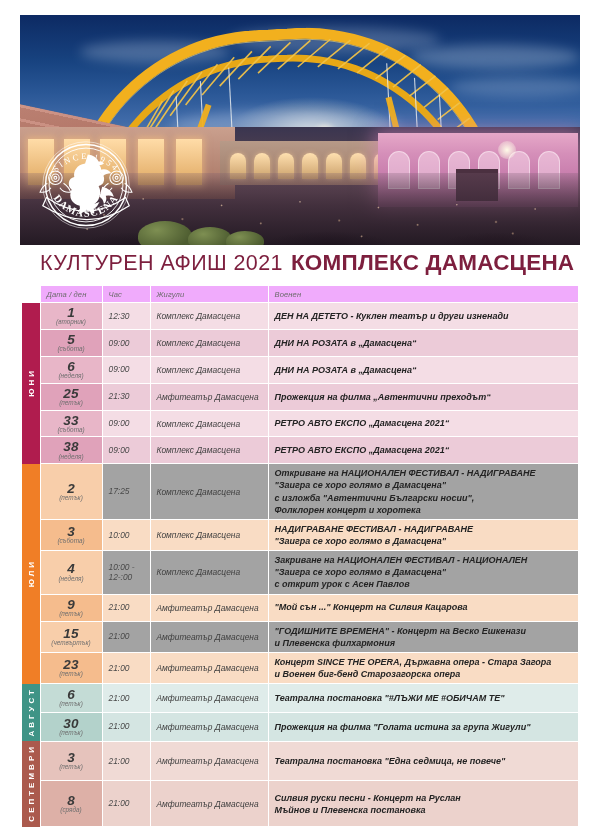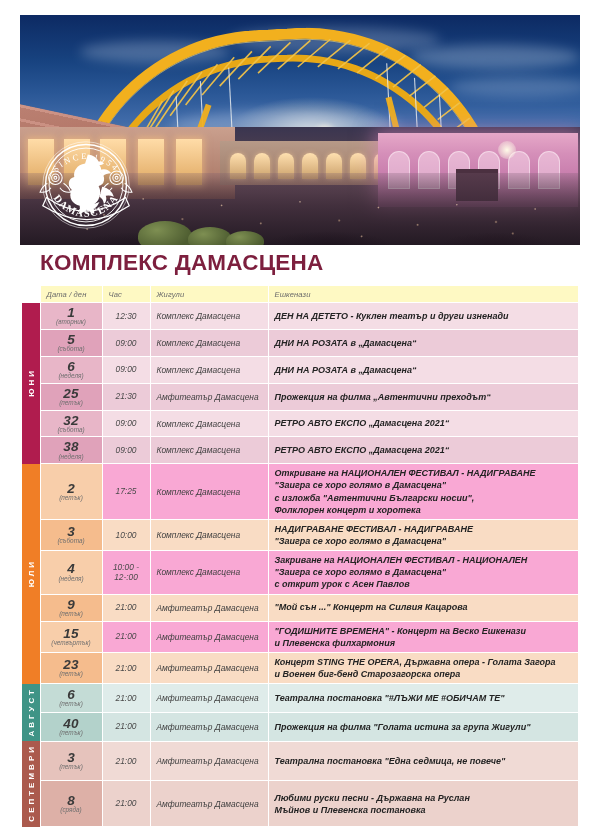--- a/index.html
+++ b/index.html
@@ -246,21 +246,21 @@
     table-layout: fixed;
     font-size: 8.6px;
   }
   .schedule col.c-month { width: 18px; }
   .schedule col.c-date  { width: 62px; }
   .schedule col.c-time  { width: 48px; }
   .schedule col.c-place { width: 118px; }
   .schedule col.c-event { width: 310px; }
 
   .schedule thead th {
-    background: #fef9c3;
+    background: #f0abfc;
     color: #6b6b6b;
     font-style: italic;
     font-weight: normal;
     font-size: 7.6px;
     text-align: left;
     padding: 4px 6px 3px 6px;
     border: 1px solid #ffffff;
     border-top: none;
     letter-spacing: .1px;
   }
@@ -306,21 +306,20 @@
     letter-spacing: .2px;
   }
   .date-day {
     display: block;
     font-size: 6.4px;
     font-style: italic;
     color: #6e6e6e;
     margin-top: -1px;
   }
   .cell-time {
-    text-align: center;
     font-style: italic;
     font-size: 8.4px;
     color: #4a4a4a;
     line-height: 1.25;
   }
   .cell-place {
     font-style: italic;
     font-size: 8.4px;
     color: #3f3f3f;
     text-align: left;
@@ -346,21 +345,21 @@
   .m-juni.alt .cell-date  { background: #e0a2ba; }
   .m-juni.alt .cell-time,
   .m-juni.alt .cell-place,
   .m-juni.alt .cell-event { background: #eccbd8; }
 
   
   .m-juli .cell-month { background: #f07e26; }
   .m-juli .cell-date  { background: #f8ceaa; }
   .m-juli .cell-time,
   .m-juli .cell-place,
-  .m-juli .cell-event { background: #f9a8d4; }
+  .m-juli .cell-event { background: #a3a3a3; }
   .m-juli.alt .cell-date  { background: #f5bc8d; }
   .m-juli.alt .cell-time,
   .m-juli.alt .cell-place,
   .m-juli.alt .cell-event { background: #f9dcc4; }
 
   
   .m-avgust .cell-month { background: #3f9486; }
   .m-avgust .cell-date  { background: #c4dcd6; }
   .m-avgust .cell-time,
   .m-avgust .cell-place,
@@ -522,38 +521,39 @@
             <path d="M 55,78 q 10,6 20,1 q -4,9 -12,9 q -7,0 -8,-10 z"></path>
             <path d="M 78,62 q 10,2 13,11 q -5,-2 -9,-1 q 2,6 -2,9 q -1,-6 -5,-8 z"></path>
           </g>
           <circle cx="60" cy="60" r="48" fill="none" stroke="#ffffff" stroke-width=".8" opacity=".7"></circle>
         </svg>
       </div>
     </div>
   </div>
 
   <div class="title-row">
+    <span class="title-light">КУЛТУРЕН АФИШ 2021</span>
     <span class="title-bold">КОМПЛЕКС ДАМАСЦЕНА</span>
   </div>
 
   <table class="schedule">
     <colgroup>
       <col class="c-month">
         <col class="c-date">
         <col class="c-time">
         <col class="c-place">
         <col class="c-event">
     </colgroup>
     <thead>
       <tr>
         <th class="blank-month"></th>
         <th>Дата / ден</th>
         <th>Час</th>
         <th>Жигули</th>
-        <th>Ешкенази</th>
+        <th>Военен</th>
       </tr>
     </thead>
     <tbody id="schedule-body">
         <tr class="m-juni">
           <td class="cell-month" rowspan="6"><span class="month-label">ЮНИ</span></td>
           <td class="cell-date">
             <span class="date-num">1</span>
             <span class="date-day">(вторник)</span>
           </td>
           <td class="cell-time">12:30</td>
@@ -590,21 +590,21 @@
             <span class="date-day">(петък)</span>
           </td>
           <td class="cell-time">21:30</td>
           <td class="cell-place">Амфитеатър Дамасцена</td>
           <td class="cell-event">
             <span class="line">Прожекция на филма „Автентични преходът“</span>
           </td>
         </tr>
         <tr class="m-juni">
           <td class="cell-date">
-            <span class="date-num">32</span>
+            <span class="date-num">33</span>
             <span class="date-day">(събота)</span>
           </td>
           <td class="cell-time">09:00</td>
           <td class="cell-place">Комплекс Дамасцена</td>
           <td class="cell-event">
             <span class="line">РЕТРО АВТО ЕКСПО „Дамасцена 2021“</span>
           </td>
         </tr>
         <tr class="m-juni alt">
           <td class="cell-date">
@@ -681,39 +681,39 @@
           </td>
         </tr>
         <tr class="m-juli alt">
           <td class="cell-date">
             <span class="date-num">23</span>
             <span class="date-day">(петък)</span>
           </td>
           <td class="cell-time">21:00</td>
           <td class="cell-place">Амфитеатър Дамасцена</td>
           <td class="cell-event">
-            <span class="line">Концерт STING THE OPERA, Държавна опера - Голата Загора</span>
+            <span class="line">Концерт SINCE THE OPERA, Държавна опера - Стара Загора</span>
             <span class="line">и Военен биг-бенд Старозагорска опера</span>
           </td>
         </tr>
         <tr class="m-avgust">
           <td class="cell-month" rowspan="2"><span class="month-label">АВГУСТ</span></td>
           <td class="cell-date">
             <span class="date-num">6</span>
             <span class="date-day">(петък)</span>
           </td>
           <td class="cell-time">21:00</td>
           <td class="cell-place">Амфитеатър Дамасцена</td>
           <td class="cell-event">
             <span class="line">Театрална постановка "#ЛЪЖИ МЕ #ОБИЧАМ ТЕ"</span>
           </td>
         </tr>
         <tr class="m-avgust alt">
           <td class="cell-date">
-            <span class="date-num">40</span>
+            <span class="date-num">30</span>
             <span class="date-day">(петък)</span>
           </td>
           <td class="cell-time">21:00</td>
           <td class="cell-place">Амфитеатър Дамасцена</td>
           <td class="cell-event">
             <span class="line">Прожекция на филма "Голата истина за група Жигули"</span>
           </td>
         </tr>
         <tr class="m-septemvri">
           <td class="cell-month" rowspan="2"><span class="month-label">СЕПТЕМВРИ</span></td>
@@ -728,20 +728,20 @@
           </td>
         </tr>
         <tr class="m-septemvri alt">
           <td class="cell-date">
             <span class="date-num">8</span>
             <span class="date-day">(сряда)</span>
           </td>
           <td class="cell-time">21:00</td>
           <td class="cell-place">Амфитеатър Дамасцена</td>
           <td class="cell-event">
-            <span class="line">Любими руски песни - Държавна на Руслан</span>
+            <span class="line">Силвия руски песни - Концерт на Руслан</span>
             <span class="line">Мъйнов и Плевенска постановка</span>
           </td>
         </tr>
       </tbody>
   </table>
 
 </div>
 
 </body></html>

